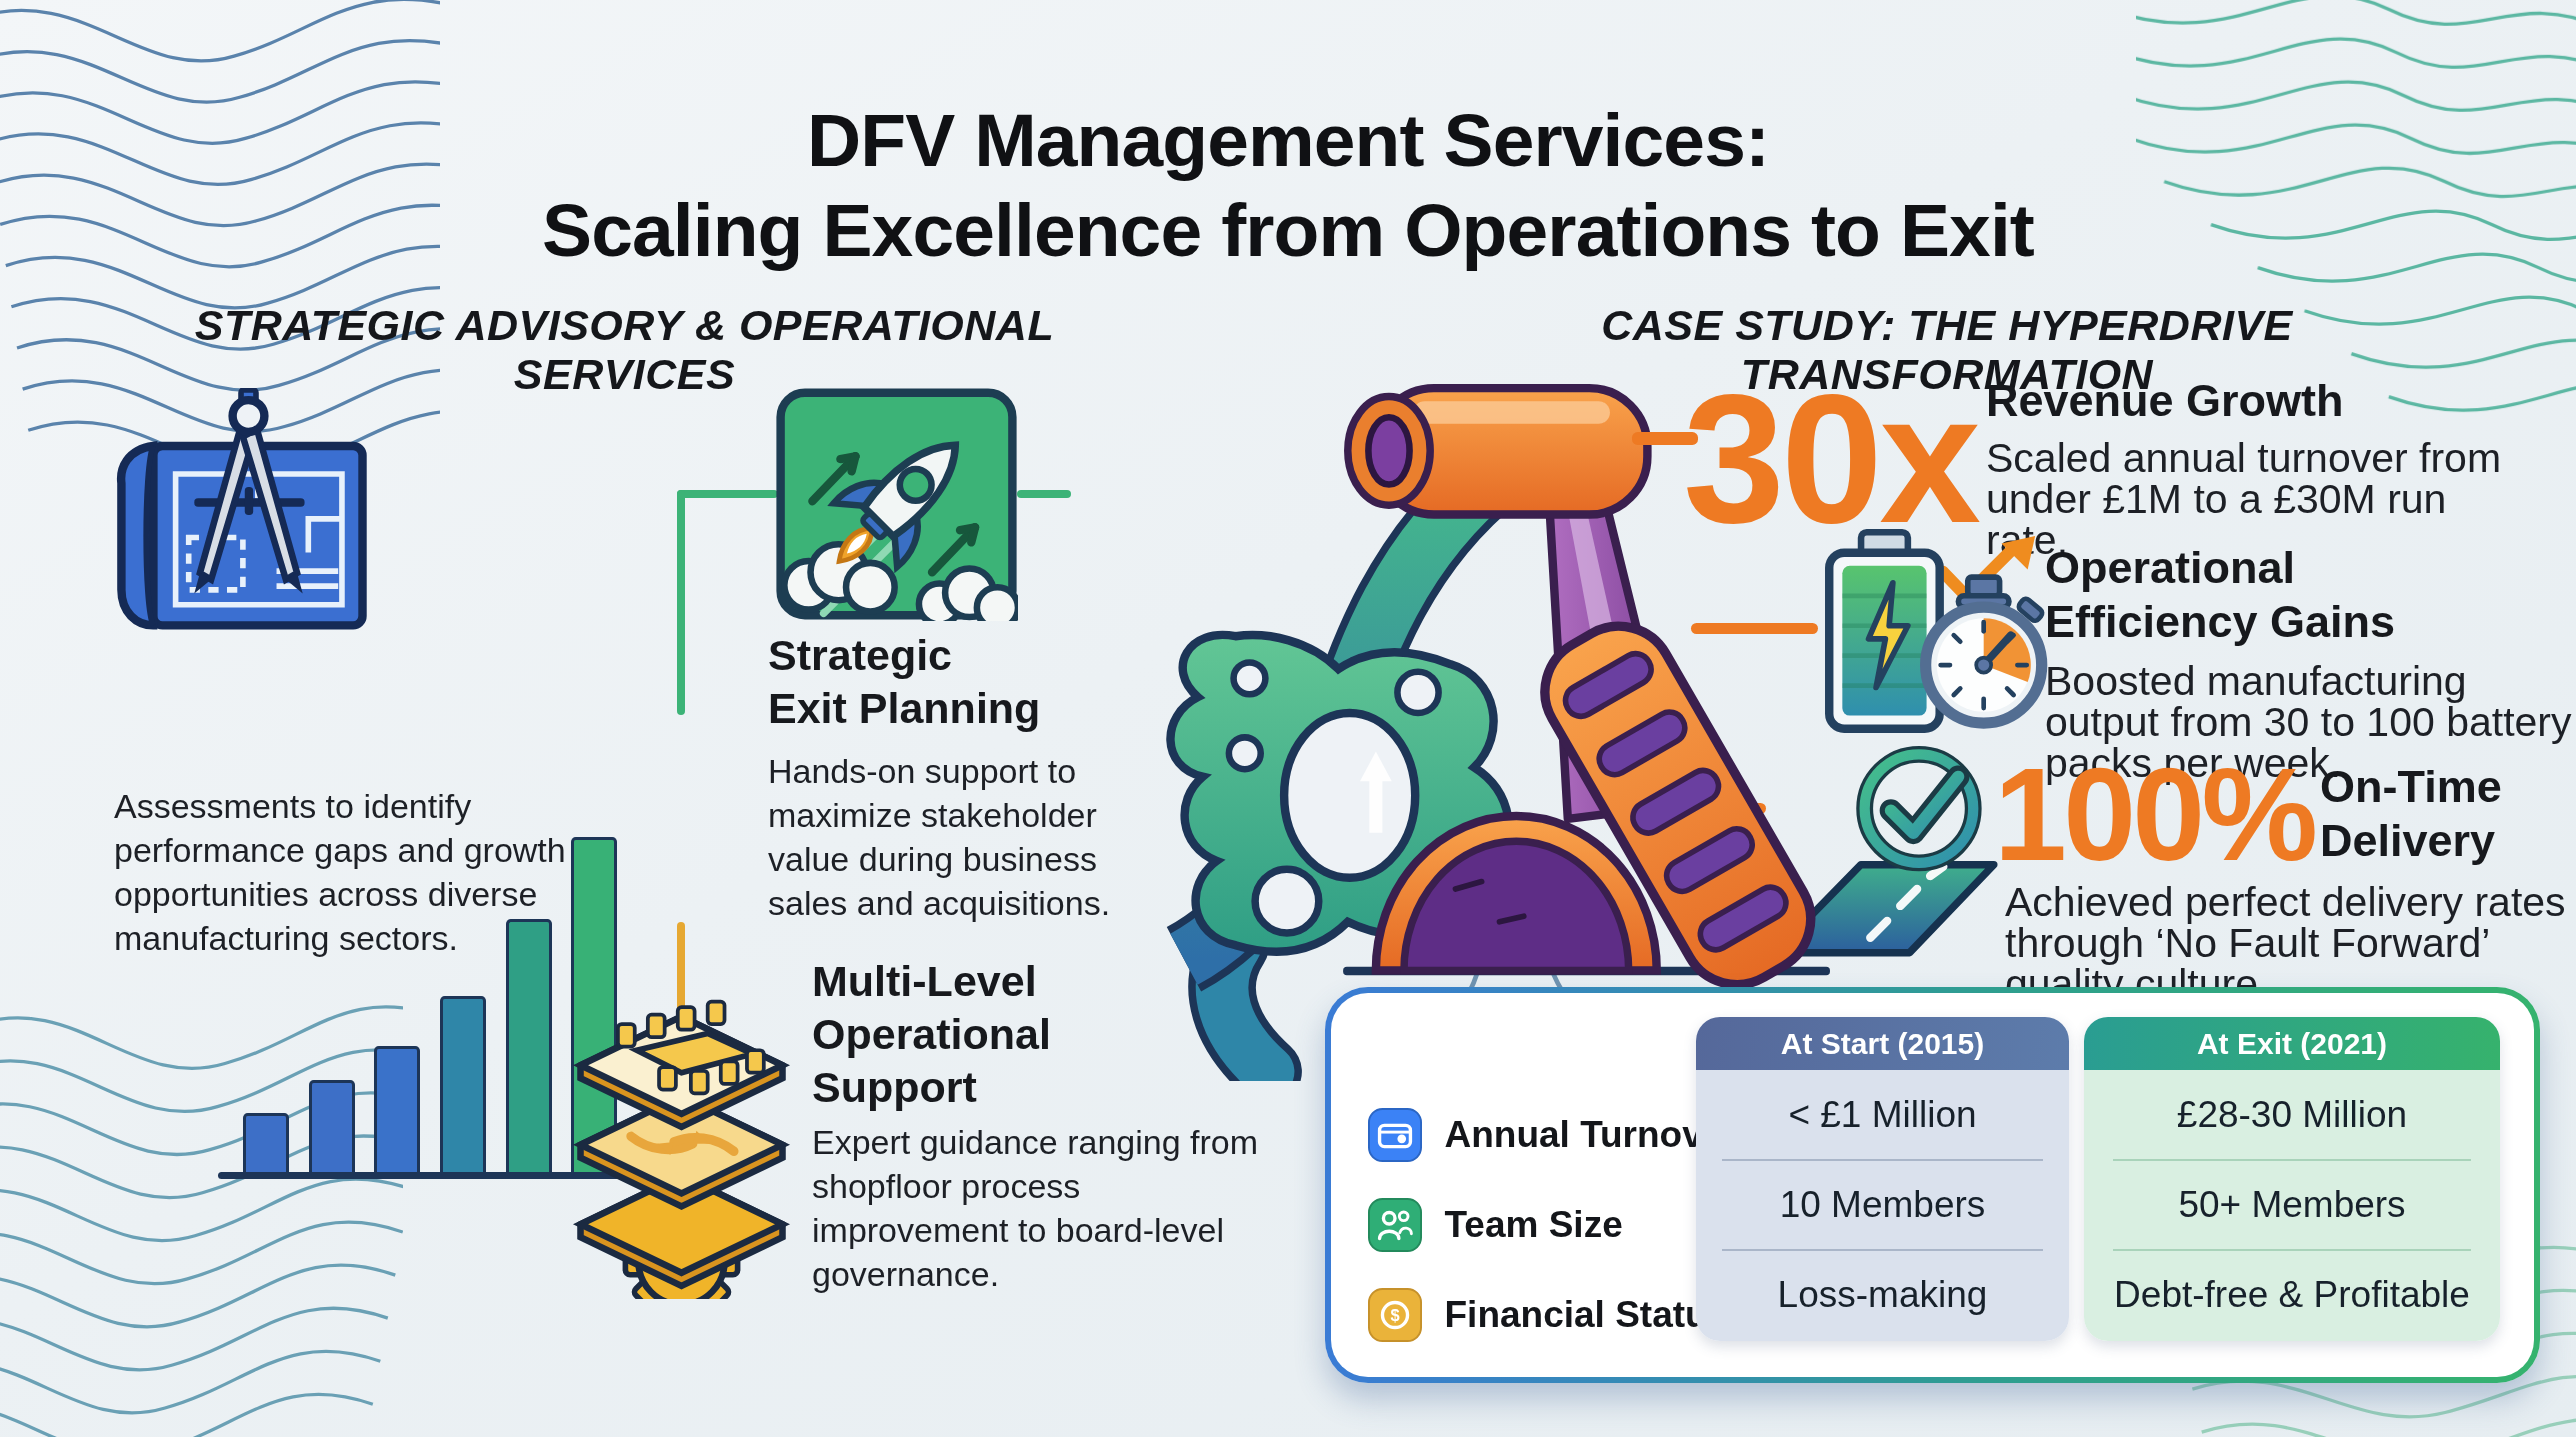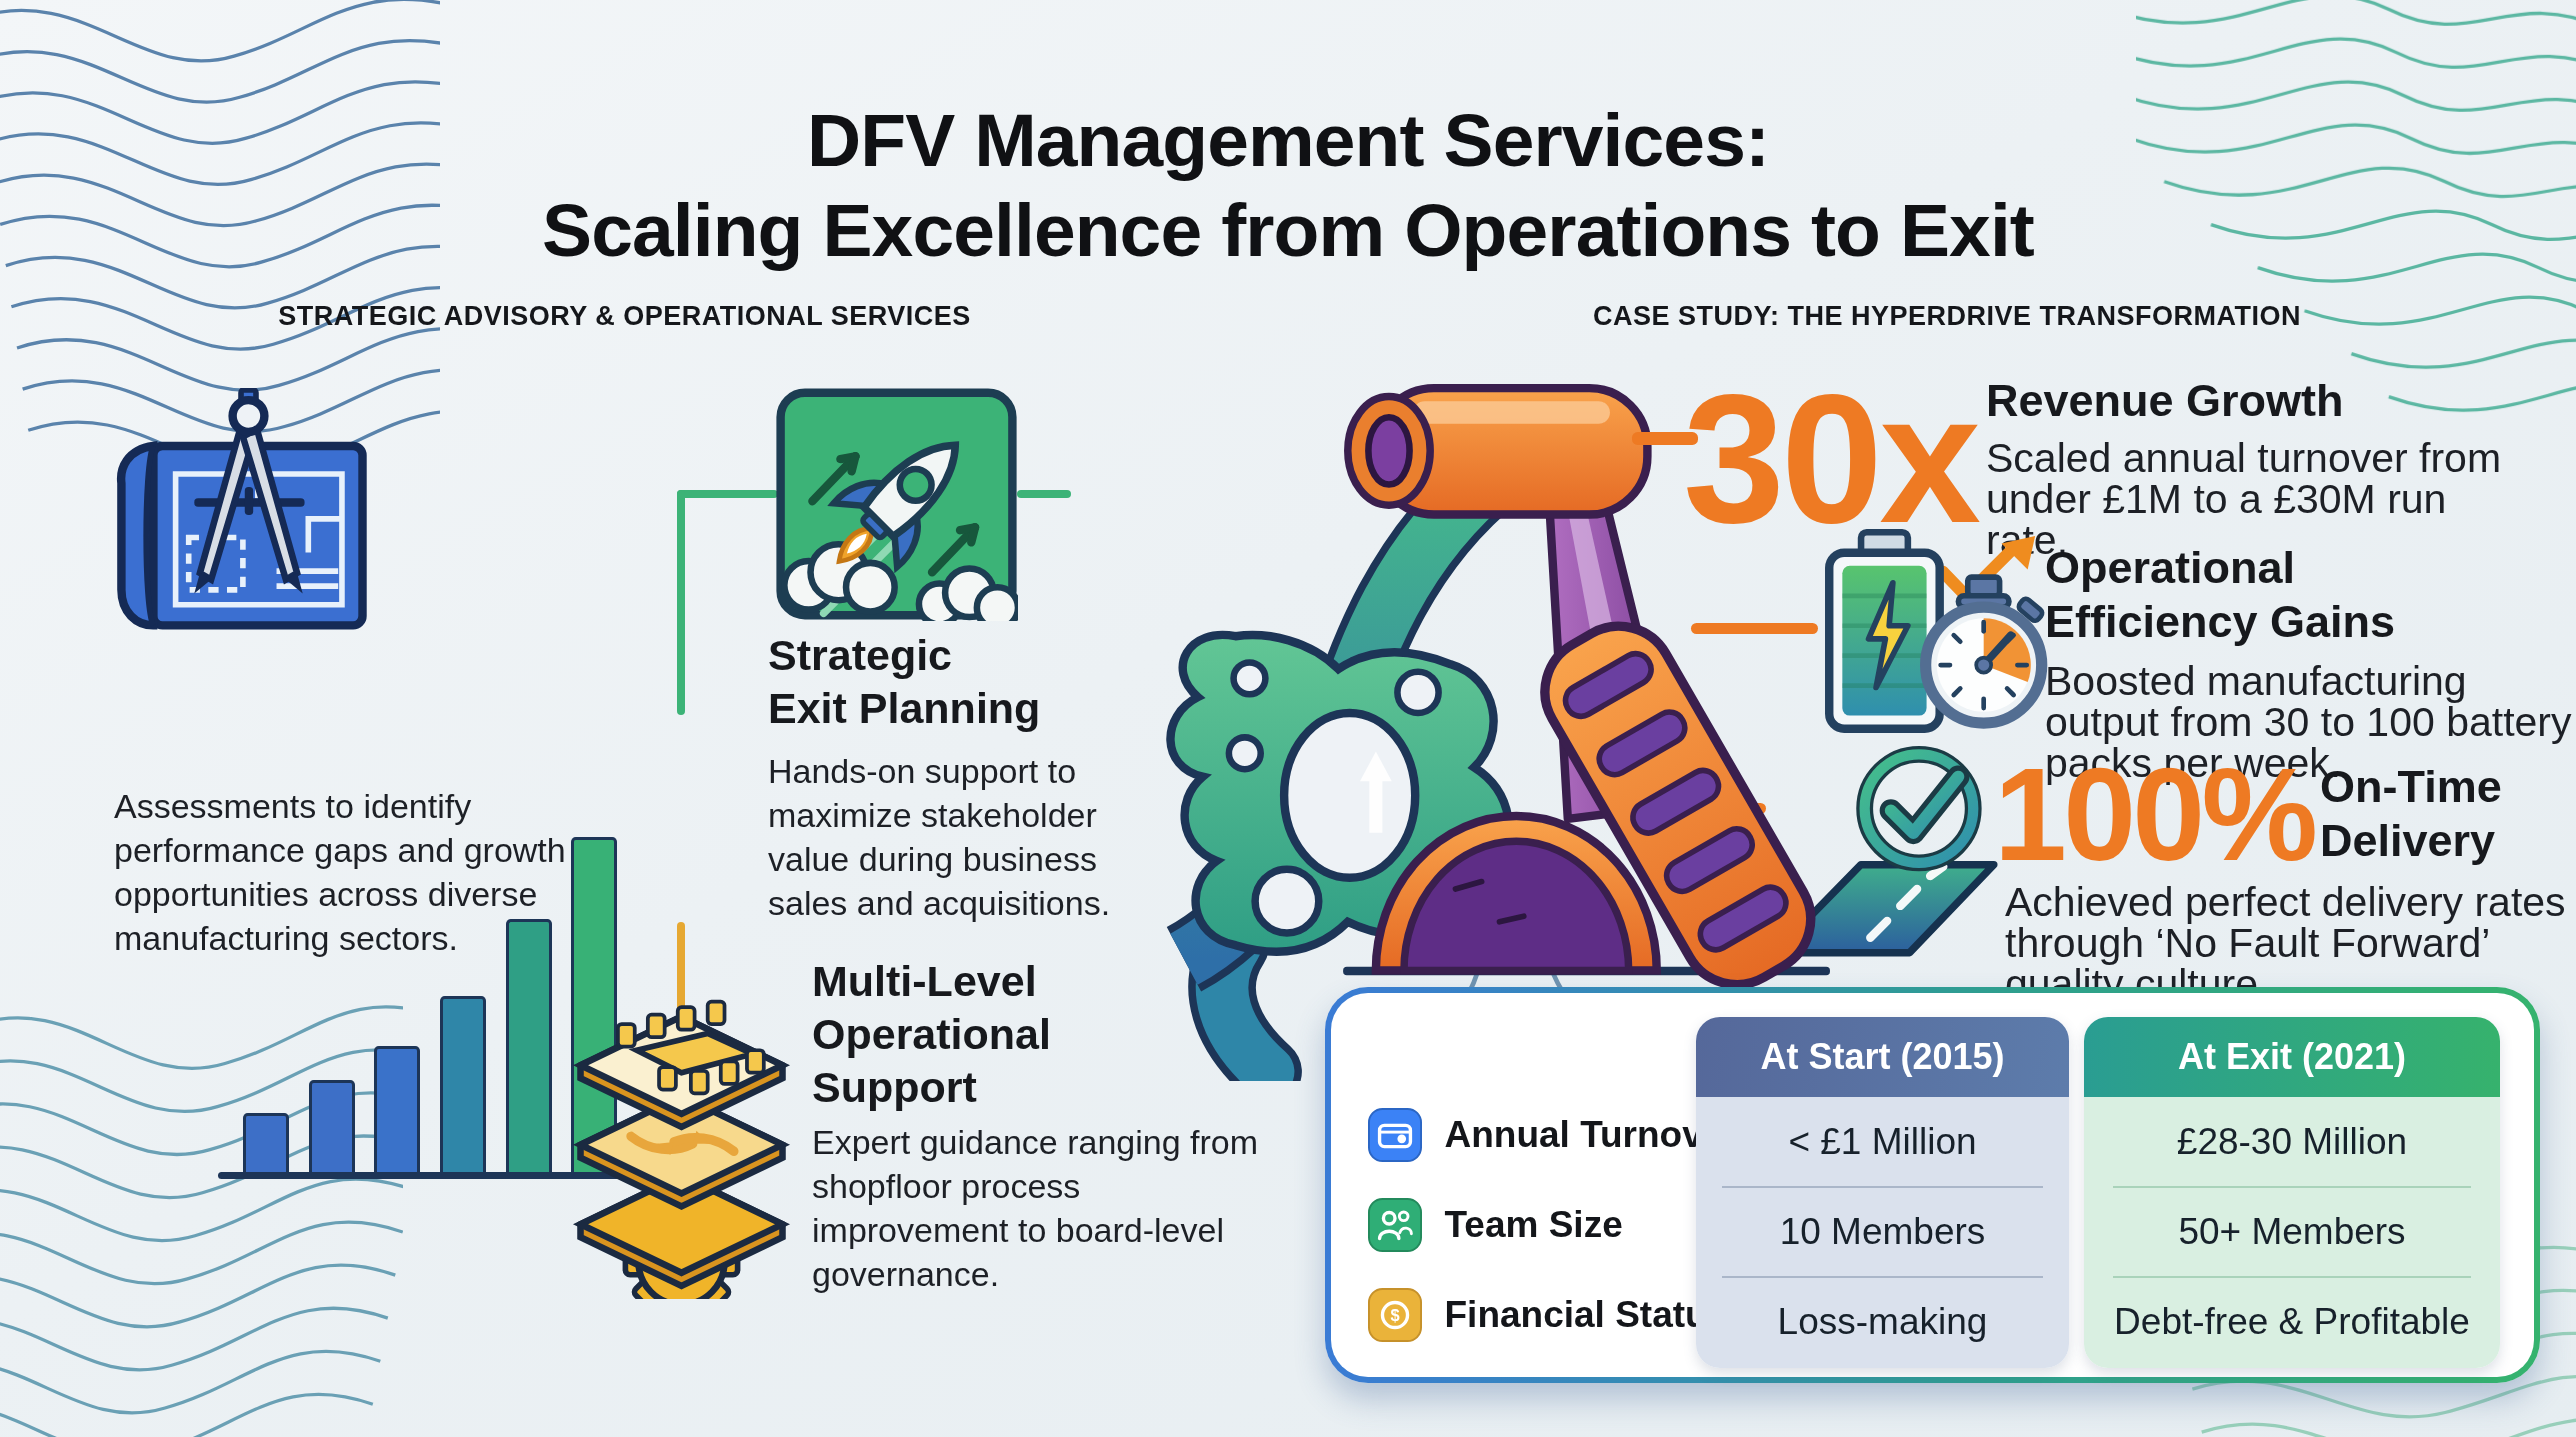--- a/index.html
+++ b/index.html
@@ -8,21 +8,21 @@
     font-family:"Liberation Sans","DejaVu Sans",sans-serif;color:#14161a;
     background:linear-gradient(150deg,#f3f6f8 0%,#ecf1f4 45%,#e6edf1 100%);
   }
   .abs{position:absolute;}
   .pre{white-space:pre-line;}
   .title{
     left:0;right:0;top:45px;text-align:center;
     font-size:75px;line-height:90px;font-weight:800;letter-spacing:-0.9px;color:#101114;
   }
   .col-header{
-    font-size:27px;font-weight:800;letter-spacing:0.5px;text-align:center;color:#15171b;
+    font-size:43px;font-weight:800;letter-spacing:0.5px;text-align:center;color:#15171b;font-style:italic;
   }
   .item-title{font-size:43px;line-height:53px;font-weight:800;color:#17191d;}
   .item-desc{font-size:34px;line-height:44px;font-weight:500;color:#1d2026;}
   .stat-value{font-weight:800;color:#EE7A23;line-height:1;text-align:center;letter-spacing:-3.7px;}
   .stat-title{font-size:45px;line-height:54px;font-weight:800;color:#17191d;}
   .stat-desc{font-size:41px;line-height:41px;font-weight:500;color:#1d2026;}
   .connector{border-radius:5.6px;}
   .bar-chart{display:flex;align-items:flex-end;gap:19.7px;padding-left:25px;}
   .bar{
     width:46px;border:3.7px solid #1d3557;border-bottom:none;
@@ -31,22 +31,22 @@
   .bar-base{position:absolute;left:0;bottom:0;width:479px;height:6.6px;background:#1d3557;border-radius:3.7px;}
   .table-wrap{
     border-radius:43px;border:6.6px solid transparent;
     background:linear-gradient(#fff,#fff) padding-box,
                linear-gradient(90deg,#3a7bd5 0%,#2e9e8f 55%,#35b36e 100%) border-box;
     box-shadow:0 17px 30px rgba(58,96,150,.30);
   }
   .t-label-row{position:absolute;left:37px;display:flex;align-items:center;gap:22.5px;height:90px;}
   .t-label{font-size:37px;font-weight:700;color:#14161a;}
   .t-card{position:absolute;top:24px;border-radius:24px;overflow:hidden;box-shadow:0 5.6px 13px rgba(70,90,120,.18);}
-  .t-card-header{height:80px;display:flex;align-items:center;justify-content:center;
-    color:#fff;font-size:36px;font-weight:700;}
+  .t-card-header{height:53px;display:flex;align-items:center;justify-content:center;
+    color:#fff;font-size:30px;font-weight:700;}
   .t-card-body{height:271px;}
   .t-cell{height:90px;display:flex;align-items:center;justify-content:center;
     font-size:37px;font-weight:400;color:#17212b;}
   .t-div{height:1.9px;width:86%;margin:-0.9px auto;}
   .hdr-blue{background:linear-gradient(100deg,#55689a 0%,#5d7cab 100%);}
   .hdr-green{background:linear-gradient(90deg,#2a9d92 0%,#36b26d 100%);}
   .body-blue{background:#dae1ed;}
   .body-green{background:#d9efe1;}
   .div-blue{background:#aab6c9;}
   .div-green{background:#a9d3ba;}

